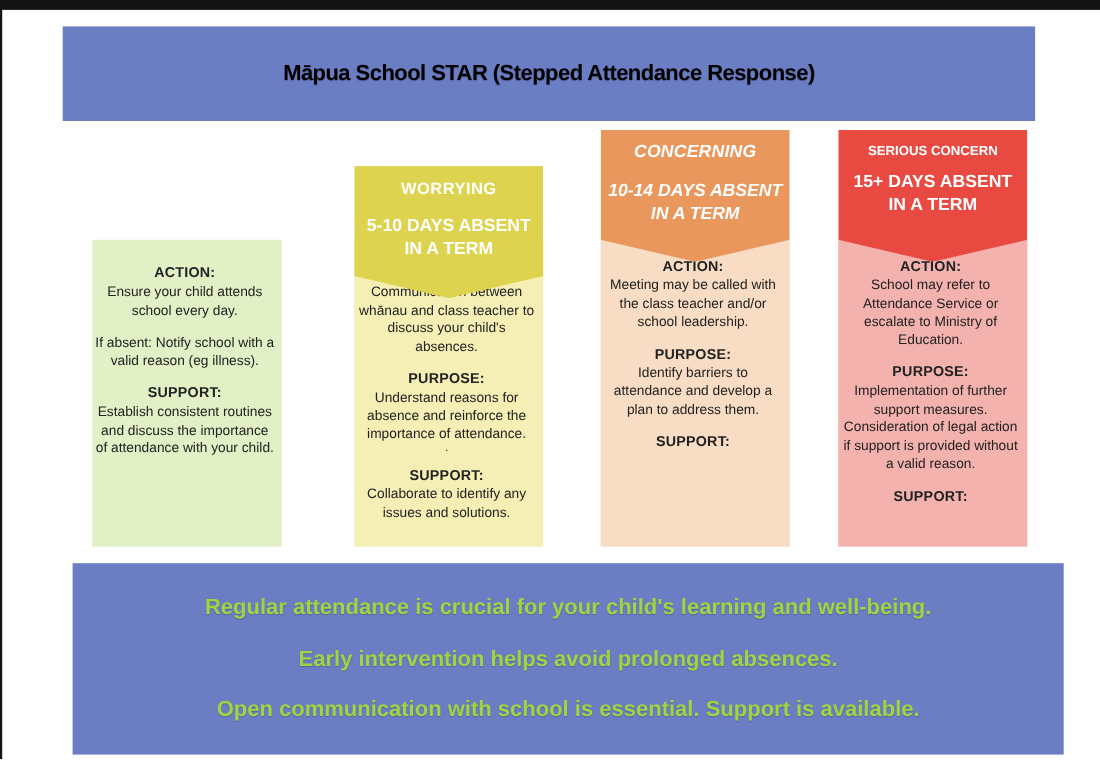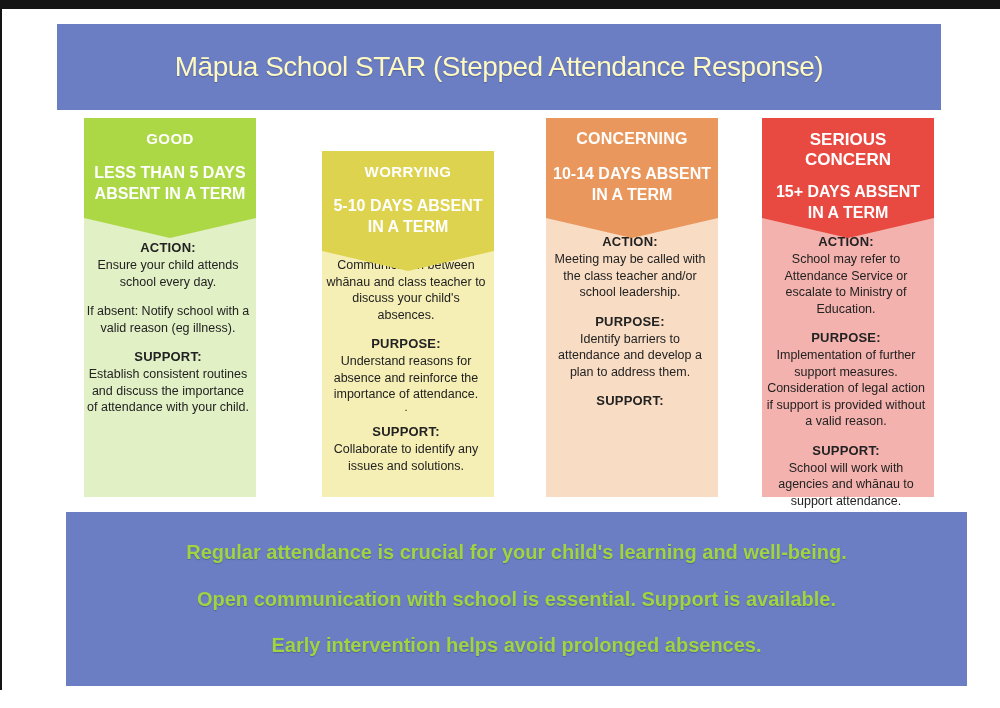--- a/index.html
+++ b/index.html
@@ -15,22 +15,22 @@
   }
   .edge-left{
     position:absolute;left:0;top:0;width:2px;height:690px;background:#141414;
   }
   .title-banner{
     position:absolute;left:57px;top:24px;width:884px;height:86px;
     background:#6b7ec3;
     display:flex;align-items:center;justify-content:center;
   }
   .poster-title{
-    color:#fef9c3;
-    font-size:28px;font-weight:normal;letter-spacing:-0.5px;
+    color:#000000;
+    font-size:20px;font-weight:bold;letter-spacing:-0.5px;
     text-align:center;white-space:nowrap;
     text-shadow:0 1px 1px rgba(40,50,90,0.35);
   }
   .column{
     position:absolute;top:118px;width:172px;height:379px;
   }
   .col-1{left:84px;}
   .col-2{left:322px;}
   .col-3{left:546px;}
   .col-4{left:762px;}
@@ -45,28 +45,28 @@
   .col-header{
     position:absolute;left:0;top:0;width:172px;height:120px;
     clip-path:polygon(0 0,100% 0,100% calc(100% - 20px),50% 100%,0 calc(100% - 20px));
     box-sizing:border-box;
     padding:12px 4px 0 4px;
     text-align:center;color:#ffffff;
     z-index:2;
   }
   .col-1 .col-header{background:#acd846;}
   .col-2 .col-header{background:#ded34f;margin-top:33px;}
-  .col-3 .col-header{background:#e9975c;}
+  .col-3 .col-header{background:#e9975c;font-style:italic;}
   .col-4 .col-header{background:#e84a42;}
   .col-label{
     font-weight:bold;font-size:15px;letter-spacing:0.4px;
     margin-bottom:16px;
   }
   .col-3 .col-label{font-size:16px;letter-spacing:0.2px;}
-  .col-4 .col-label{font-size:17px;letter-spacing:0;margin-bottom:12px;}
+  .col-4 .col-label{font-size:12px;letter-spacing:0;margin-bottom:12px;}
   .col-range{
     font-weight:bold;font-size:16px;line-height:1.3;letter-spacing:0;
   }
   .body-inner{
     padding:22px 6px 0 2px;
     text-align:center;color:#222222;
   }
   .col-3 .body-inner{padding-top:16px;}
   .col-4 .body-inner{padding-top:16px;}
   .section{margin-bottom:13px;}
@@ -108,24 +108,20 @@
         <div class="sec-text">Ensure your child attends school every day.</div>
       </div>
       <div class="section">
         <div class="sec-text">If absent: Notify school with a valid reason (eg illness).</div>
       </div>
       <div class="section">
         <div class="sec-heading">SUPPORT:</div>
         <div class="sec-text">Establish consistent routines and discuss the importance of attendance with your child.</div>
       </div>
     </div>
-  </div>
-  <div class="col-header">
-    <div class="col-label">GOOD</div>
-    <div class="col-range">LESS THAN 5 DAYS ABSENT IN A TERM</div>
   </div>
 </div>
 
 <div class="column col-2">
   <div class="col-body">
     <div class="body-inner">
       <div class="section">
         <div class="sec-heading">ACTION:</div>
         <div class="sec-text">Communication between whānau and class teacher to discuss your child's absences.</div>
       </div>
@@ -174,27 +170,26 @@
       <div class="section">
         <div class="sec-heading">ACTION:</div>
         <div class="sec-text">School may refer to Attendance Service or escalate to Ministry of Education.</div>
       </div>
       <div class="section">
         <div class="sec-heading">PURPOSE:</div>
         <div class="sec-text">Implementation of further support measures. Consideration of legal action if support is provided without a valid reason.</div>
       </div>
       <div class="section">
         <div class="sec-heading">SUPPORT:</div>
-        <div class="sec-text">School will work with agencies and whānau to support attendance.</div>
       </div>
     </div>
   </div>
   <div class="col-header">
     <div class="col-label">SERIOUS CONCERN</div>
     <div class="col-range">15+ DAYS ABSENT IN A TERM</div>
   </div>
 </div>
 
 <div class="footer-banner">
   <div class="footer-line">Regular attendance is crucial for your child's learning and well-being.</div>
+  <div class="footer-line">Early intervention helps avoid prolonged absences.</div>
   <div class="footer-line">Open communication with school is essential. Support is available.</div>
-  <div class="footer-line">Early intervention helps avoid prolonged absences.</div>
 </div>
 
 </body></html>

